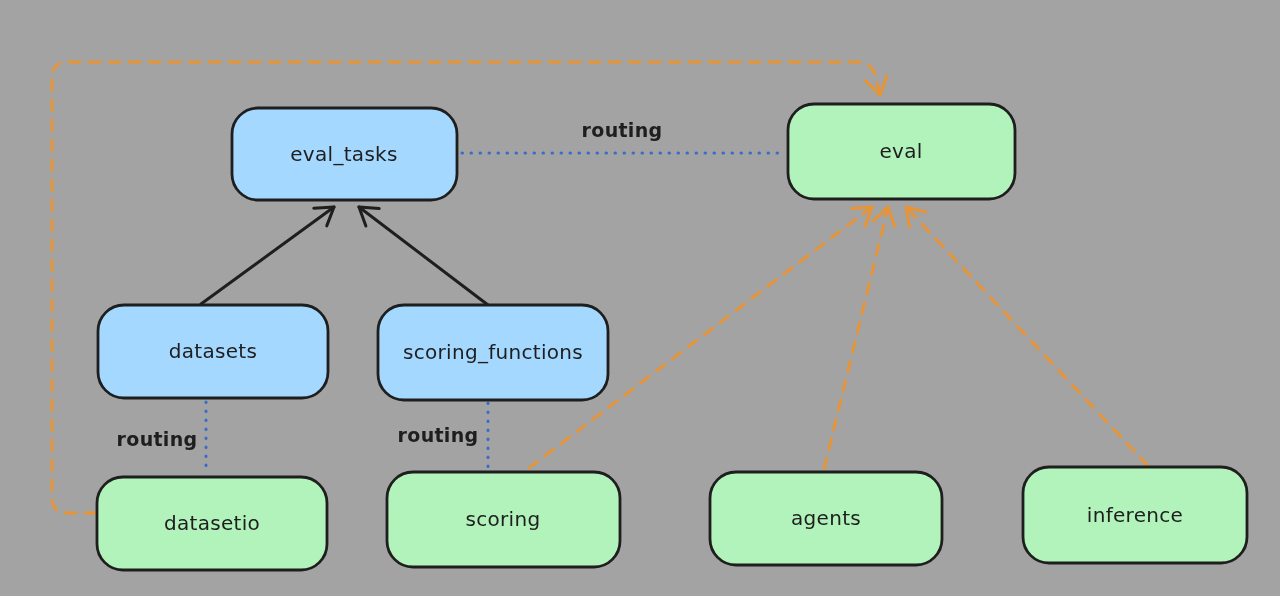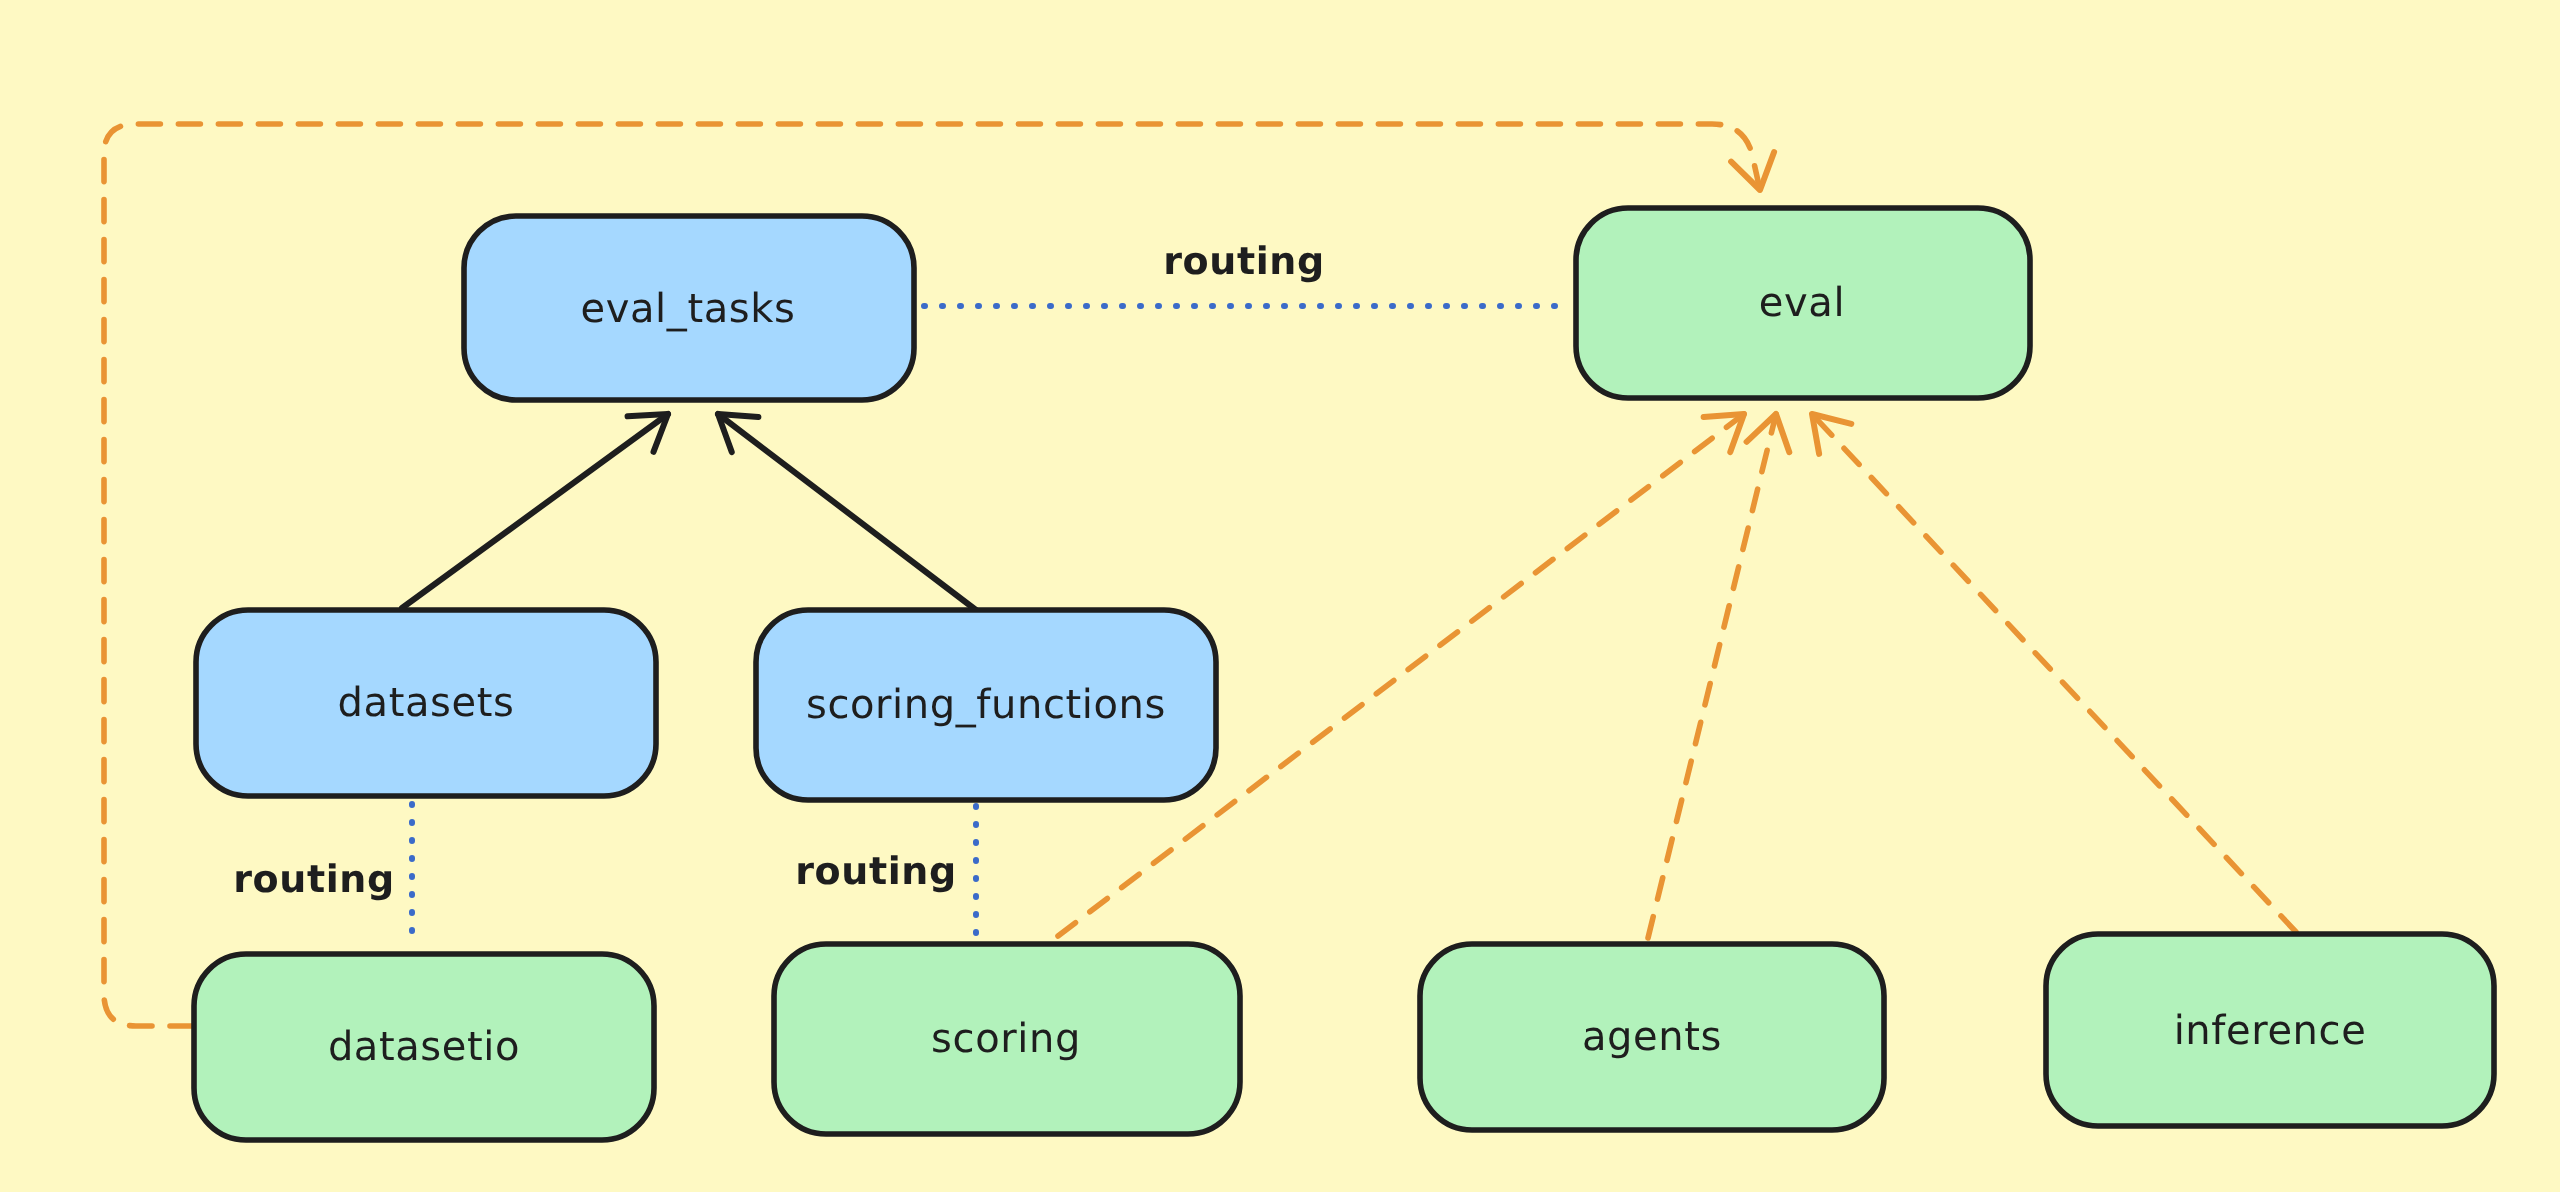--- a/index.html
+++ b/index.html
@@ -1,20 +1,20 @@
 <!DOCTYPE html>
 <html><head>
 <meta charset="utf-8">
 <style>
   html, body { margin: 0; padding: 0; background: #ffffff; }
   .canvas {
     position: relative;
     width: 1280px;
     height: 596px;
-    background: #fef9c3;
+    background: #a3a3a3;
     font-family: "DejaVu Sans", sans-serif;
     overflow: hidden;
   }
   svg { display: block; }
   svg text {
     font-family: "DejaVu Sans", sans-serif;
     fill: #1e1e1e;
   }
   .node-rect {
     stroke: #1e1e1e;

